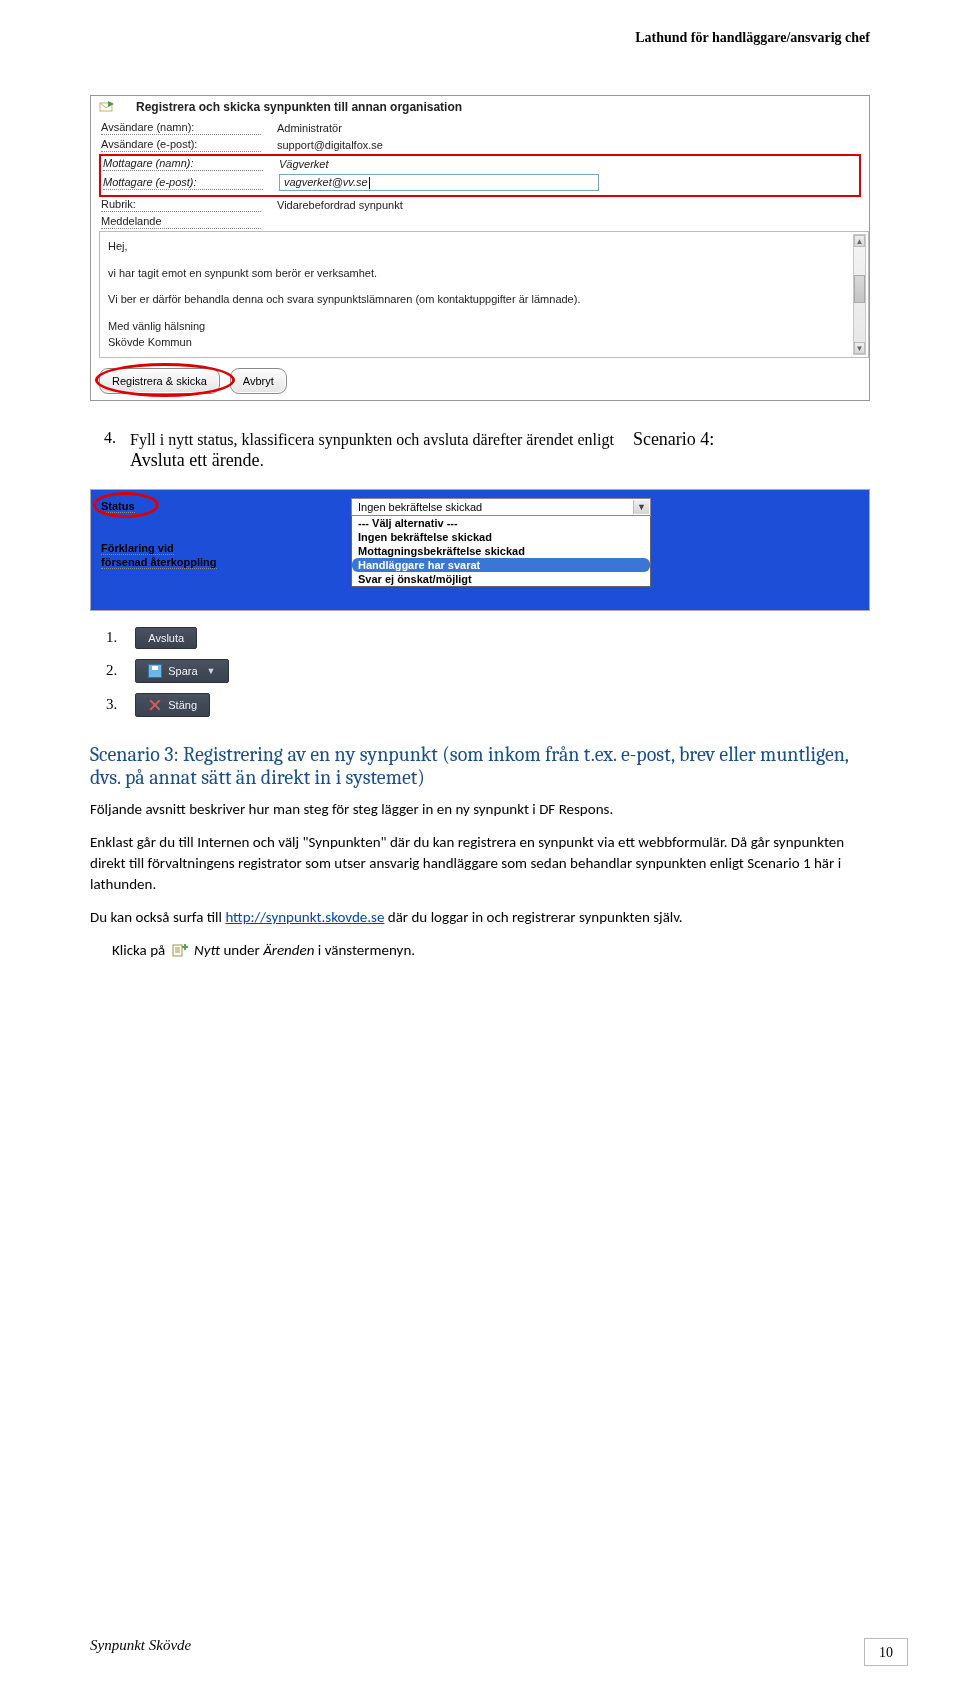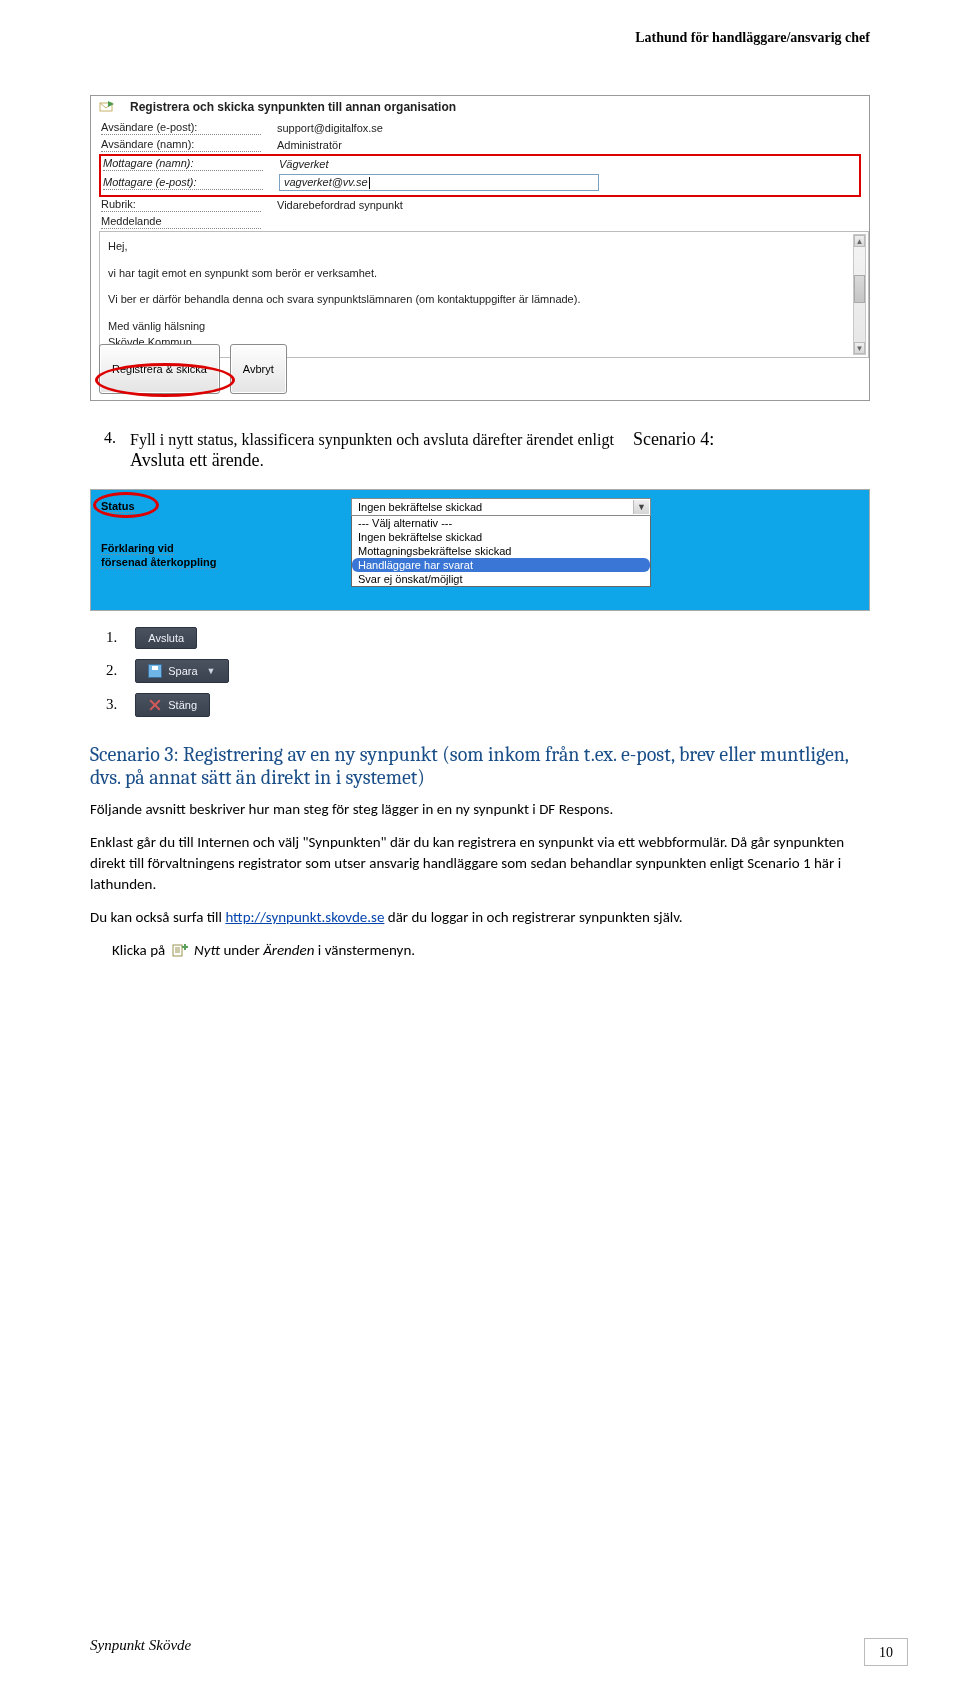--- a/index.html
+++ b/index.html
@@ -44,21 +44,21 @@
     background: #fff;
     font-family: Verdana, Arial, sans-serif;
     font-size: 11px;
     color: #222;
     position: relative;
     padding-bottom: 34px;
   }
   .form-shot .title-row {
     display: flex;
     align-items: center;
-    gap: 15px;
+    gap: 21px;
     padding: 4px 8px 6px 8px;
     font-weight: bold;
     font-size: 12px;
   }
   .mail-icon svg { display: block; }
   .field-row {
     display: flex;
     align-items: center;
     padding: 1px 10px 2px 10px;
     gap: 12px;
@@ -135,24 +135,24 @@
   .btn-row {
     position: absolute;
     left: 8px;
     bottom: 6px;
     display: flex;
     gap: 10px;
   }
   .winbtn {
     font-family: Verdana, Arial, sans-serif;
     font-size: 11px;
-    padding: 18px 12px;
+    padding: 6px 12px;
     border: 1px solid #8a8a8a;
     background: linear-gradient(#fefefe,#e4e4e4);
-    border-radius: 3px;
+    border-radius: 9px;
     box-shadow: inset 0 0 0 1px #fff;
     cursor: pointer;
     text-align: center;
   }
   .red-oval {
     position: absolute;
     width: 140px;
     height: 34px;
     border: 3px solid #d00;
     border-radius: 50% / 50%;
@@ -169,21 +169,21 @@
     font-family: "Times New Roman", serif;
     font-size: 16px;
   }
   .num-item .n { width: 16px; }
   .scenario-link { font-family: "Times New Roman", serif; font-size: 18px; }
   .scenario-link .sc { color: #000; margin-left: 15px; }
 
   
   .status-shot {
     border: 1px solid #aaa;
-    background: #0ea5e9;
+    background: #1d4ed8;
     font-family: Verdana, Arial, sans-serif;
     font-size: 11px;
     margin: 8px 0 14px 0;
     height: 122px;
     position: relative;
   }
   .status-left {
     position: absolute;
     left: 10px;
     top: 10px;
@@ -228,20 +228,21 @@
     border-left: 1px solid #bbb;
     text-align: center;
     color: #444;
     font-size: 9px;
     line-height: 14px;
   }
   .dropdown .list {
     border: 1px solid #666;
     border-top: none;
     background: #fff;
+    font-weight: bold;
   }
   .dropdown .list .opt {
     padding: 1px 6px;
     white-space: nowrap;
   }
   .dropdown .list .opt.sel {
     background: #3a76d6;
     color: #fff;
     border-radius: 6px;
   }
@@ -329,26 +330,26 @@
       <svg width="16" height="14" viewBox="0 0 16 14">
         <rect x="1" y="3" width="12" height="8" fill="#fff" stroke="#c9b26a"></rect>
         <polyline points="1,3 7,8 13,3" fill="none" stroke="#c9b26a"></polyline>
         <path d="M9 1 L15 4 L9 7 Z" fill="#4b9b4b"></path>
       </svg>
     </span>
     <span>Registrera och skicka synpunkten till annan organisation</span>
   </div>
 
   <div class="field-row">
+    <span class="lbl">Avsändare (namn):</span>
+    <span class="val">Administratör</span>
+  </div>
+  <div class="field-row">
     <span class="lbl">Avsändare (e-post):</span>
     <span class="val">support@digitalfox.se</span>
-  </div>
-  <div class="field-row">
-    <span class="lbl">Avsändare (namn):</span>
-    <span class="val">Administratör</span>
   </div>
 
   <div class="red-box">
     <div class="field-row">
       <span class="lbl">Mottagare (namn):</span>
       <span class="val">Vägverket</span>
     </div>
     <div class="field-row">
       <span class="lbl">Mottagare (e-post):</span>
       <span class="val">

